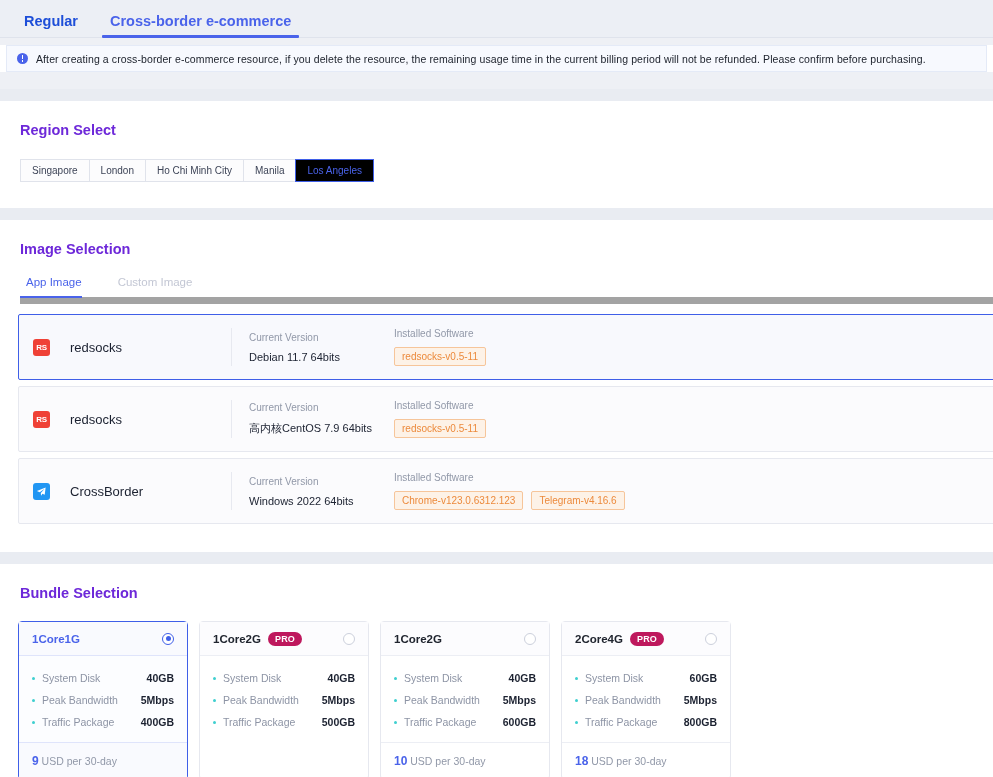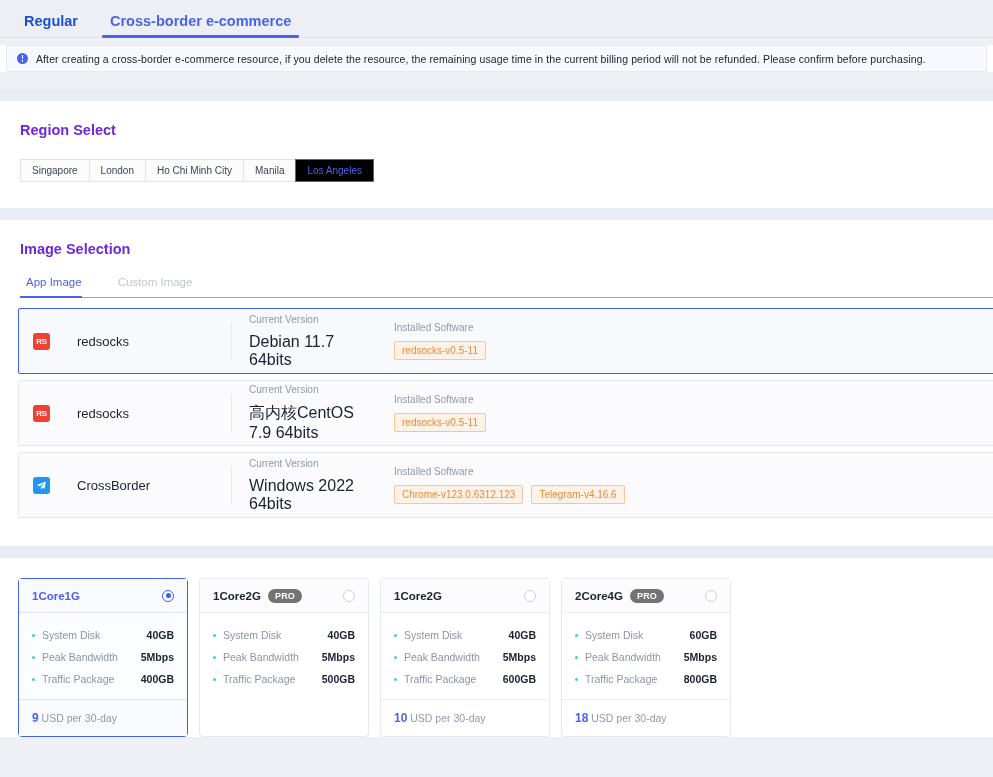--- a/index.html
+++ b/index.html
@@ -105,21 +105,21 @@
     border: 1px solid #3f5fe8;
     background: #000000;
     position: relative;
     z-index: 2;
   }
 
   
   .img-tabs {
     display: flex;
     margin: 19px 0 0 20px;
-    border-bottom: 1px solid #a3a3a3;
+    border-bottom: 7px solid #a3a3a3;
     width: 973px;
   }
   .img-tab {
     font-size: 11.5px;
     padding: 0 18px 9px 18px;
     color: #c3c7d4;
     position: relative;
     cursor: pointer;
   }
   .img-tab:first-child { padding-left: 6px; }
@@ -157,31 +157,31 @@
   }
   .app-icon {
     width: 17px; height: 17px;
     border-radius: 3px;
     font-size: 8px;
     font-weight: bold;
     color: #fff;
     display: flex;
     align-items: center;
     justify-content: center;
-    margin-right: 27px;
+    margin-right: 20px;
     flex: 0 0 auto;
   }
   .app-icon.rs { background: #ef4136; letter-spacing: -.3px; }
   .app-icon.cb { background: #2196f3; }
   .app-icon.cb svg { width: 11px; height: 11px; display: block; }
   .card-title { font-size: 13px; color: #1b2130; }
   .card-div { width: 1px; height: 38px; background: #e7e9f0; flex: 0 0 auto; }
   .card-col { padding-left: 17px; flex: 0 0 auto; }
   .col-label { font-size: 10px; color: #9198a8; margin-bottom: 8px; }
-  .col-value { font-size: 16px; color: #1b2130; }
+  .col-value { font-size: 11px; color: #1b2130; }
   .col-version { width: 145px; }
   .chips { display: flex; gap: 8px; }
   .chip {
     border: 1px solid #f6c59a;
     background: #fdf2e7;
     color: #ec8a3c;
     font-size: 10px;
     padding: 3px 7px;
     border-radius: 2px;
     white-space: nowrap;
@@ -203,21 +203,21 @@
     align-items: center;
     padding: 0 13px;
     border-bottom: 1px solid #eceef4;
     background: #fcfcfe;
   }
   .bundle.selected .bundle-head { background: #f9fafe; border-bottom-color: #dfe4fb; }
   .bundle-name { font-size: 11.5px; font-weight: bold; color: #20252f; }
   .bundle.selected .bundle-name { color: #4a63ea; }
   .pro-badge {
     margin-left: 7px;
-    background: #737373;
+    background: #be185d;
     color: #fff;
     font-size: 9px;
     font-weight: bold;
     padding: 2px 7px;
     border-radius: 8px;
     letter-spacing: .2px;
   }
   .radio {
     margin-left: auto;
     width: 12px; height: 12px;
@@ -361,20 +361,21 @@
         </div>
       </div>
     </div>
 
   </div>
 </div>
 
 <div class="gap"></div>
 
 <div class="panel">
+  <div class="section-title">Bundle Selection</div>
   <div class="bundles">
 
     <div class="bundle selected">
       <div class="bundle-head">
         <span class="bundle-name">1Core1G</span>
         <span class="radio on"></span>
       </div>
       <div class="bundle-body">
         <div class="spec">
           <span class="dot"></span>

